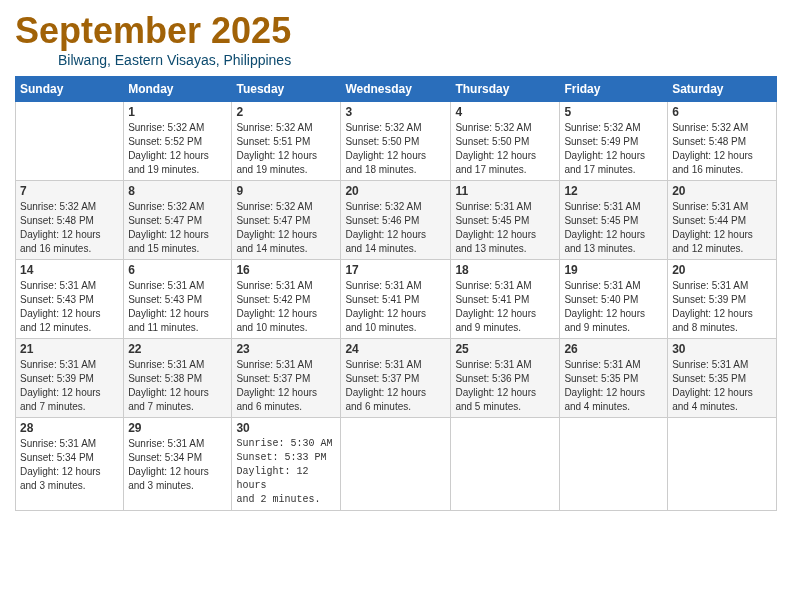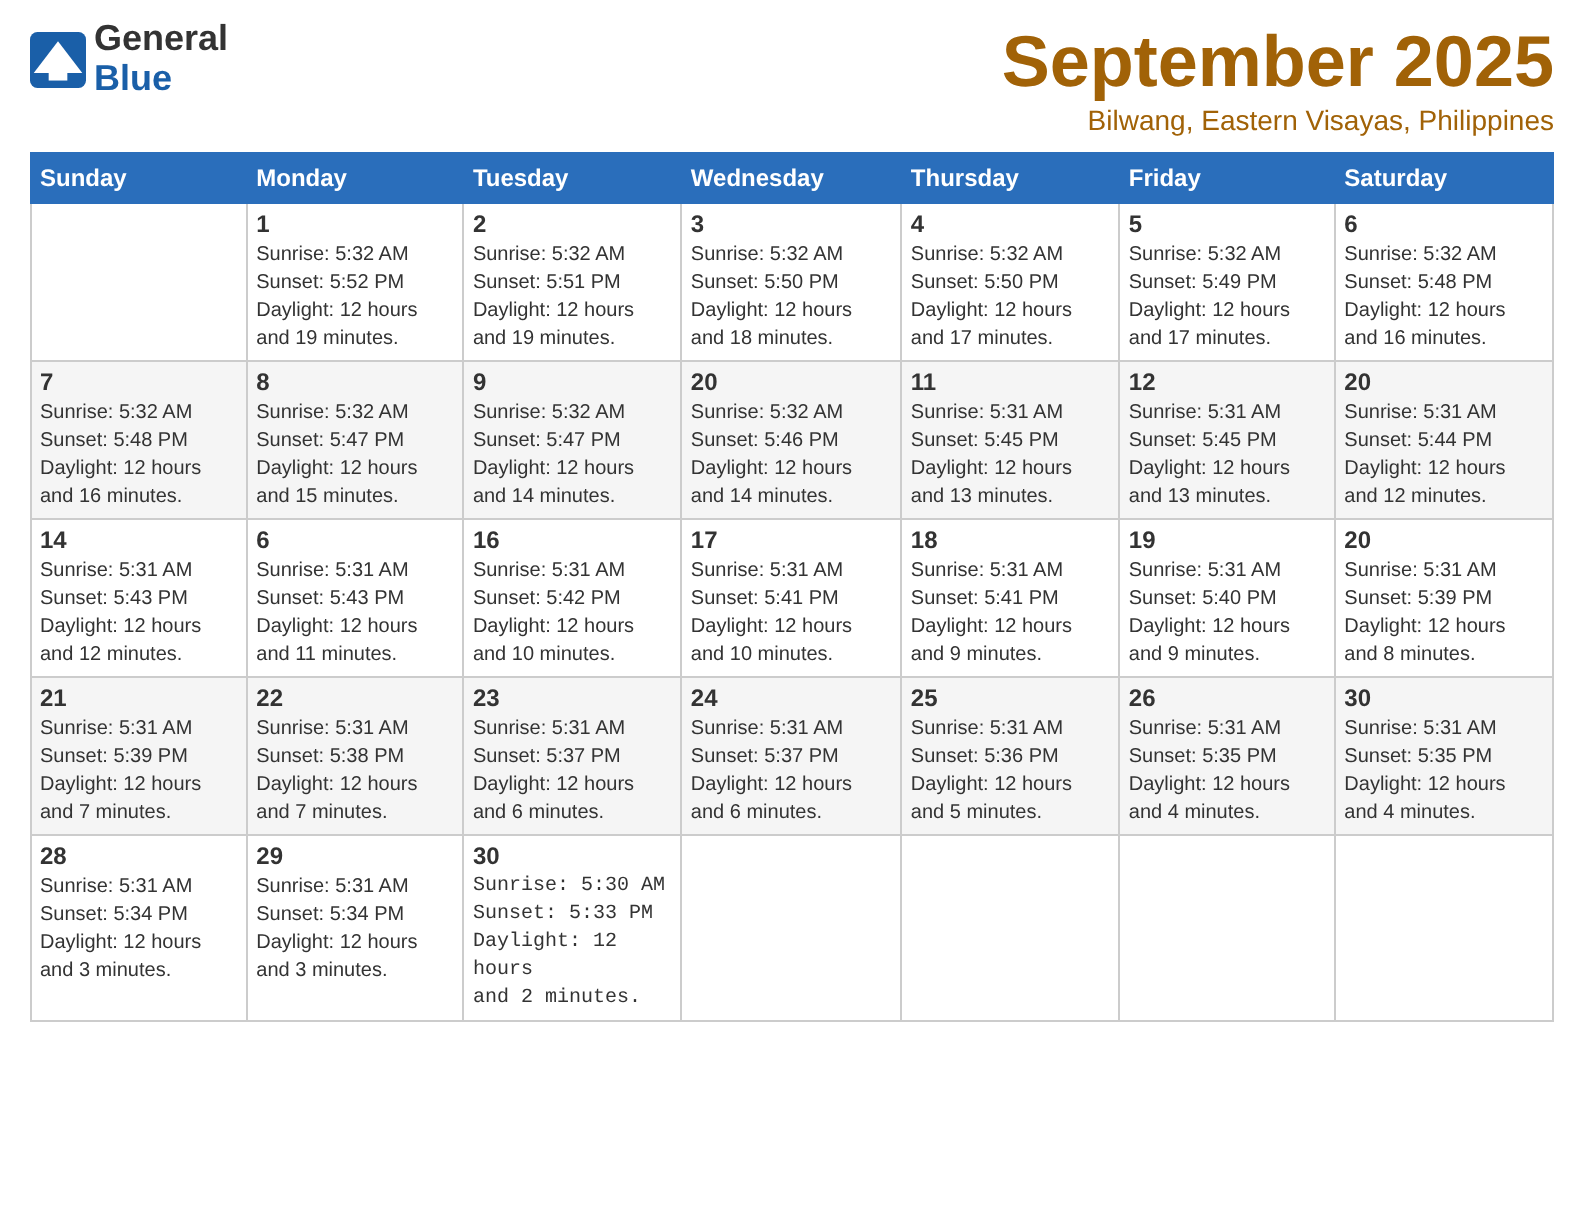--- a/index.html
+++ b/index.html
@@ -35,21 +35,21 @@
     .title-block {
       text-align: right;
     }
     .month-title {
       font-size: 36px;
       font-weight: bold;
       color: #a16207;
     }
     .location {
       font-size: 14px;
-      color: #a16207;
+      color: #0c4a6e;
     }
     table {
       width: 100%;
       border-collapse: collapse;
       font-size: 10.5px;
     }
     thead tr th {
       background: #2a6ebb;
       color: #fff;
       padding: 5px 4px;
@@ -82,31 +82,20 @@
       font-size: 10px;
       line-height: 1.4;
       color: #333;
     }
     .empty { background: #fff !important; }
   </style>
 </head>
 <body>
 
 <div class="header">
-  <div class="logo">
-    <svg class="logo-icon" viewBox="0 0 30 30">
-      <rect x="0" y="0" width="30" height="30" rx="4" fill="#1a5fa8"></rect>
-      <polygon points="15,5 28,22 2,22" fill="white"></polygon>
-      <rect x="10" y="18" width="10" height="8" fill="white"></rect>
-    </svg>
-    <div class="logo-text">
-      <div class="logo-general">General</div>
-      <div class="logo-blue">Blue</div>
-    </div>
-  </div>
   <div class="title-block">
     <div class="month-title">September 2025</div>
     <div class="location">Bilwang, Eastern Visayas, Philippines</div>
   </div>
 </div>
 
 <table>
   <thead>
     <tr id="days-header">
         <th>Sunday</th>

